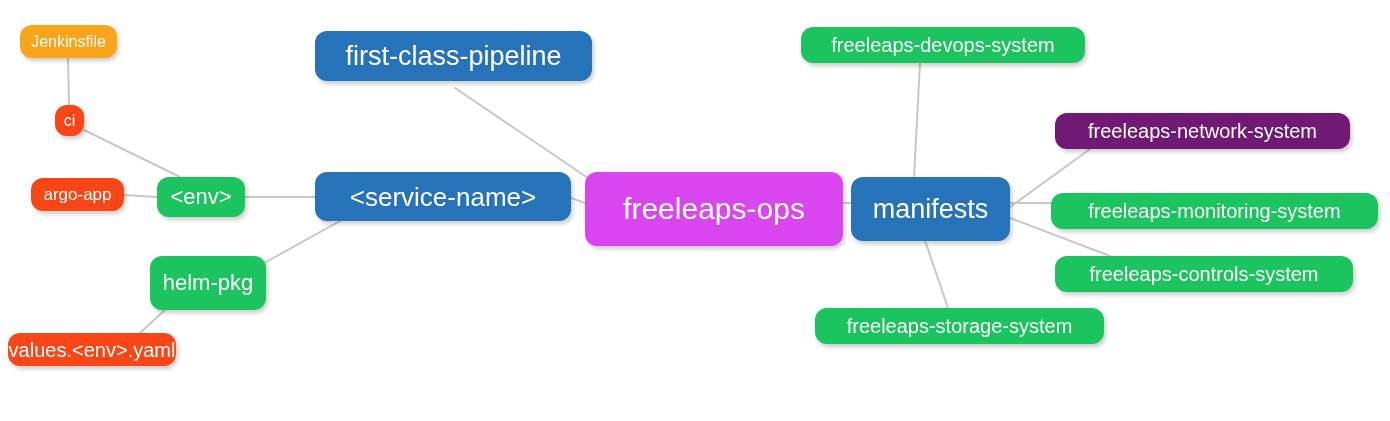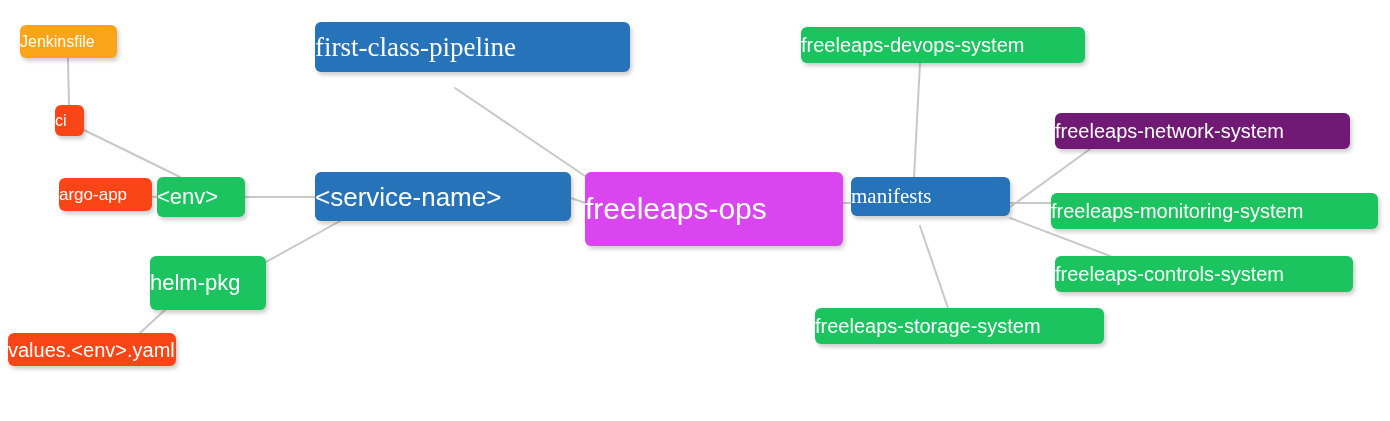--- a/index.html
+++ b/index.html
@@ -25,21 +25,22 @@
     top: 0;
     width: 1390px;
     height: 421px;
     pointer-events: none;
   }
   .node {
     position: absolute;
     box-sizing: border-box;
     display: flex;
     align-items: center;
-    border-radius: 6px;
+    justify-content: center;
+    border-radius: 12px;
     color: #ffffff;
     white-space: nowrap;
     box-shadow: 2px 3px 4px rgba(0,0,0,0.20);
     line-height: 1;
     letter-spacing: 0px;
   }
   .node-label {
     display: block;
     color: #ffffff;
   }
@@ -61,42 +62,42 @@
       <line x1="914" y1="177" x2="920" y2="63" stroke="#c8c8c8" stroke-width="2" stroke-linecap="round"></line>
       <line x1="1010" y1="207" x2="1090" y2="149" stroke="#c8c8c8" stroke-width="2" stroke-linecap="round"></line>
       <line x1="1010" y1="203" x2="1051" y2="203" stroke="#c8c8c8" stroke-width="2" stroke-linecap="round"></line>
       <line x1="1010" y1="218" x2="1110" y2="256" stroke="#c8c8c8" stroke-width="2" stroke-linecap="round"></line>
       <line x1="920" y1="226" x2="948" y2="308" stroke="#c8c8c8" stroke-width="2" stroke-linecap="round"></line>
     </svg>
   <div id="node-layer">
       <div class="node" style="left: 585px; top: 172px; width: 258px; height: 74px; background: #d946ef; font-size: 30px;">
         <span class="node-label">freeleaps-ops</span>
       </div>
-      <div class="node" style="left: 315px; top: 22px; width: 315px; height: 50px; background: rgb(38, 115, 186); font-size: 27px; font-family: Liberation Serif, serif;">
+      <div class="node" style="left: 315px; top: 31px; width: 277px; height: 50px; background: rgb(38, 115, 186); font-size: 27px;">
         <span class="node-label">first-class-pipeline</span>
       </div>
       <div class="node" style="left: 315px; top: 172px; width: 256px; height: 49px; background: rgb(38, 115, 186); font-size: 26px;">
         <span class="node-label">&lt;service-name&gt;</span>
       </div>
-      <div class="node" style="left: 851px; top: 177px; width: 159px; height: 39px; background: rgb(38, 115, 186); font-size: 21px; font-family: Liberation Serif, serif;">
+      <div class="node" style="left: 851px; top: 177px; width: 159px; height: 64px; background: rgb(38, 115, 186); font-size: 27px;">
         <span class="node-label">manifests</span>
       </div>
       <div class="node" style="left: 157px; top: 177px; width: 88px; height: 40px; background: rgb(28, 196, 95); font-size: 22px;">
         <span class="node-label">&lt;env&gt;</span>
       </div>
       <div class="node" style="left: 150px; top: 256px; width: 116px; height: 54px; background: rgb(28, 196, 95); font-size: 22px;">
         <span class="node-label">helm-pkg</span>
       </div>
       <div class="node" style="left: 20px; top: 25px; width: 97px; height: 33px; background: rgb(250, 164, 26); font-size: 16px;">
         <span class="node-label">Jenkinsfile</span>
       </div>
       <div class="node" style="left: 55px; top: 105px; width: 29px; height: 31px; background: rgb(250, 70, 22); font-size: 16px;">
         <span class="node-label">ci</span>
       </div>
-      <div class="node" style="left: 31px; top: 178px; width: 93px; height: 33px; background: rgb(250, 70, 22); font-size: 17px; margin-left: 28px;">
+      <div class="node" style="left: 31px; top: 178px; width: 93px; height: 33px; background: rgb(250, 70, 22); font-size: 17px;">
         <span class="node-label">argo-app</span>
       </div>
       <div class="node" style="left: 8px; top: 333px; width: 168px; height: 33px; background: rgb(250, 70, 22); font-size: 20px;">
         <span class="node-label">values.&lt;env&gt;.yaml</span>
       </div>
       <div class="node" style="left: 801px; top: 27px; width: 284px; height: 36px; background: rgb(28, 196, 95); font-size: 20px;">
         <span class="node-label">freeleaps-devops-system</span>
       </div>
       <div class="node" style="left: 1055px; top: 113px; width: 295px; height: 36px; background: #701a75; font-size: 20px;">
         <span class="node-label">freeleaps-network-system</span>

